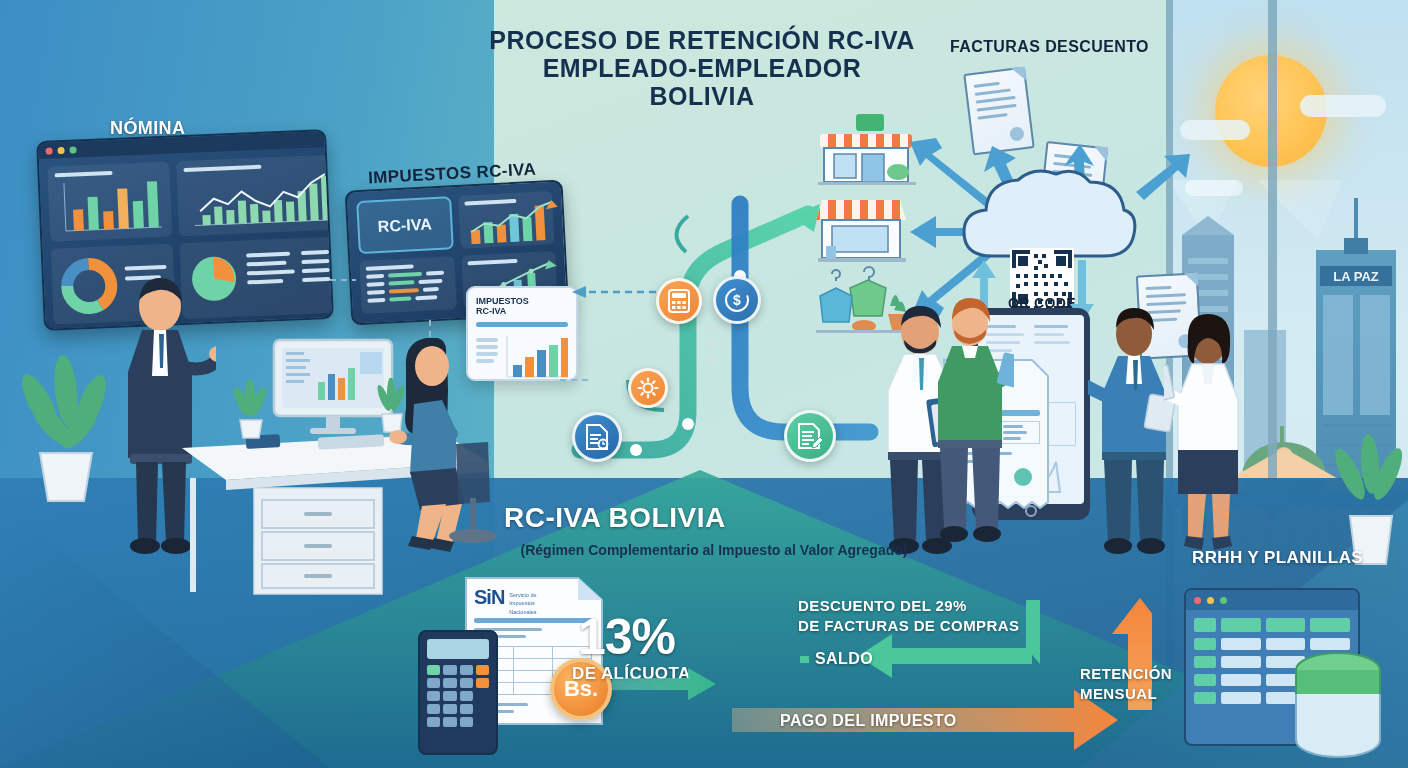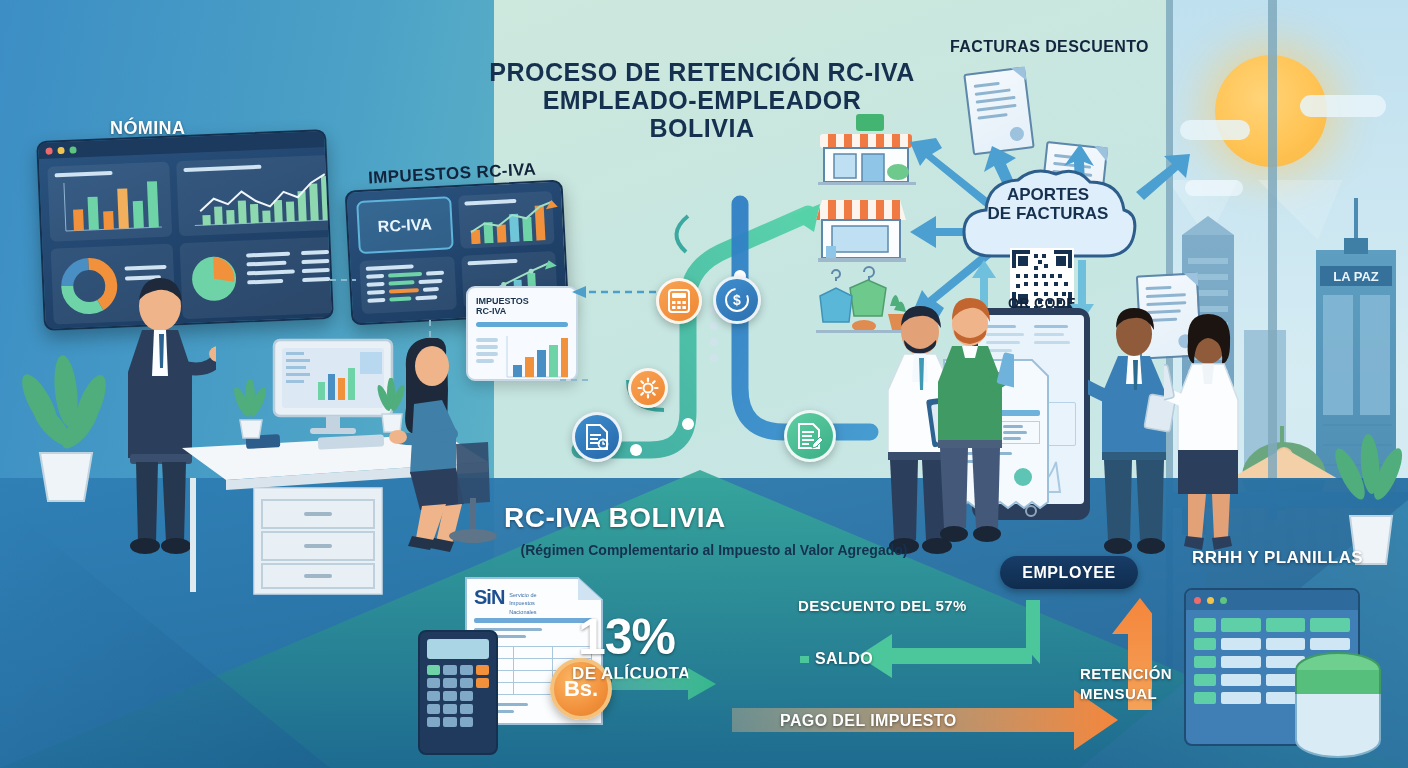--- a/index.html
+++ b/index.html
@@ -53,21 +53,20 @@
     font-weight: bold;
     letter-spacing: .6px;
     box-shadow: 0 3px 7px rgba(0,0,0,.3);
   }
   .hdr-title {
     color: #15314f;
     font-weight: 800;
     text-align: center;
     line-height: 1.12;
     letter-spacing: .5px;
-    margin-top: 32px;
   }
   .lbl-dark {
     color: #13243c; font-weight: 800; letter-spacing:.4px;
   }
   .lbl-white {
     color:#fff; font-weight:800; letter-spacing:.4px;
     text-shadow: 0 1px 3px rgba(0,0,0,.45);
   }
 
   
@@ -680,24 +679,20 @@
       <path d="M54,68 L34,26 L24,32 L32,6 L56,18 L46,24 L64,64 Z"></path>
       <path d="M116,66 L114,22 L104,26 L120,4 L134,26 L124,22 L126,66 Z"></path>
       <path d="M176,52 L212,24 L204,16 L230,14 L226,38 L218,30 L184,60 Z"></path>
     </g>
   </svg>
 
   <div class="abs" style="left:958px; top:168px; width:180px; height:92px;">
     <svg width="180" height="92" viewBox="0 0 180 92">
       <path d="M34,88 Q6,88 6,64 Q6,44 28,42 Q30,14 60,12 Q76,-2 98,6 Q118,-2 132,14 Q162,14 166,42 Q180,46 176,66 Q172,88 146,88 Z" fill="#dfeefb" stroke="#2d5d8a" stroke-width="3"></path>
     </svg>
-    <div style="position:absolute; left:0; top:18px; width:180px; text-align:center; color:#16314f; font-weight:800; font-size:17px; line-height:1.1;">
-      <div>APORTES</div>
-      <div>DE FACTURAS</div>
-    </div>
   </div>
 
   <svg class="abs" style="left:1010px; top:248px;" width="64" height="64">
     <rect x="0" y="0" width="64" height="64" fill="#ffffff"></rect>
     <g fill="#16314f">
       <path d="M2,2 h18 v4 h-14 v14 h-4 z"></path>
         <path d="M44,2 h18 v18 h-4 v-14 h-14 z"></path>
       <path d="M2,44 h4 v14 h14 v4 h-18 z"></path>
         <path d="M58,44 h4 v18 h-18 v-4 h14 z"></path>
       <rect x="8" y="8" width="10" height="10"></rect>
@@ -858,21 +853,20 @@
 
   <svg class="abs" style="left:1330px; top:430px;" width="78" height="140">
     <g fill="#4fae7b">
       <ellipse cx="20" cy="44" rx="9" ry="28" transform="rotate(-26 20 44)"></ellipse>
       <ellipse cx="40" cy="34" rx="9" ry="30" transform="rotate(-4 40 34)"></ellipse>
       <ellipse cx="58" cy="44" rx="9" ry="28" transform="rotate(24 58 44)"></ellipse>
     </g>
     <path d="M20,86 L62,86 L56,134 L26,134 Z" fill="#eef4f8" stroke="#c2d4e0" stroke-width="2"></path>
   </svg>
 
-  <div class="abs pill" style="left:1000px; top:556px; width:138px; height:33px; font-size:16px;">EMPLOYEE</div>
 
   <div class="abs lbl-white" style="left:504px; top:502px; width:420px; text-align:left; font-size:28px; letter-spacing:.5px;">RC-IVA BOLIVIA</div>
   <div class="abs" style="left:472px; top:542px; width:484px; text-align:center; font-size:14px; color:#15314f; font-weight:700;">(Régimen Complementario al Impuesto al Valor Agregado)</div>
 
   <div class="abs lbl-white" style="left:1192px; top:548px; font-size:17px;">RRHH Y PLANILLAS</div>
   <div class="abs" style="left:1184px; top:588px; width:176px; height:158px; background:#3f7fb5; border:2px solid #1f4c73; border-radius:8px; overflow:hidden;">
     <div style="height:20px; background:#2f6a9c; display:flex; align-items:center; gap:6px; padding-left:8px;">
       <span class="dot" style="background:#ef6b6b;"></span>
       <span class="dot" style="background:#efc44e;"></span>
       <span class="dot" style="background:#5ec47f;"></span>
@@ -1002,21 +996,22 @@
     <path d="M420,58 L280,58 L280,44 L246,66 L280,88 L280,74 L420,74 Z" fill="#4cc79b"></path>
 
     <path d="M414,58 L414,10 L428,10 L428,74 Z" fill="#4cc79b"></path>
 
     <path d="M120,118 L462,118 L462,100 L506,130 L462,160 L462,142 L120,142 Z" fill="url(#gradOrange)"></path>
 
     <path d="M516,120 L516,44 L500,44 L528,8 L556,44 L540,44 L540,120 Z" fill="url(#gradOrangeUp)"></path>
   </svg>
 
   <div class="abs lbl-white" style="left:798px; top:596px; font-size:15px; line-height:1.35;">
-    <div>DESCUENTO DEL 57%</div>
+    <div>DESCUENTO DEL 29%</div>
+    <div>DE FACTURAS DE COMPRAS</div>
   </div>
   <div class="abs" style="left:800px; top:650px; display:flex; align-items:center; gap:6px;">
     <span style="width:9px; height:7px; background:#4cc79b; display:inline-block;"></span>
     <span class="lbl-white" style="font-size:16px;">SALDO</span>
   </div>
   <div class="abs lbl-white" style="left:780px; top:712px; font-size:16px;">PAGO DEL IMPUESTO</div>
   <div class="abs lbl-white" style="left:1080px; top:664px; font-size:15px; line-height:1.35;">
     <div>RETENCIÓN</div>
     <div>MENSUAL</div>
   </div>

